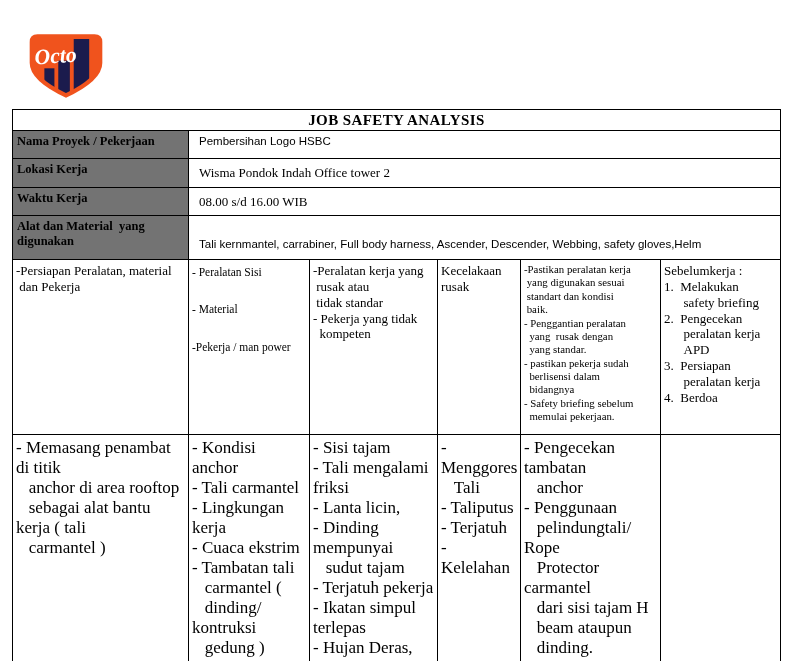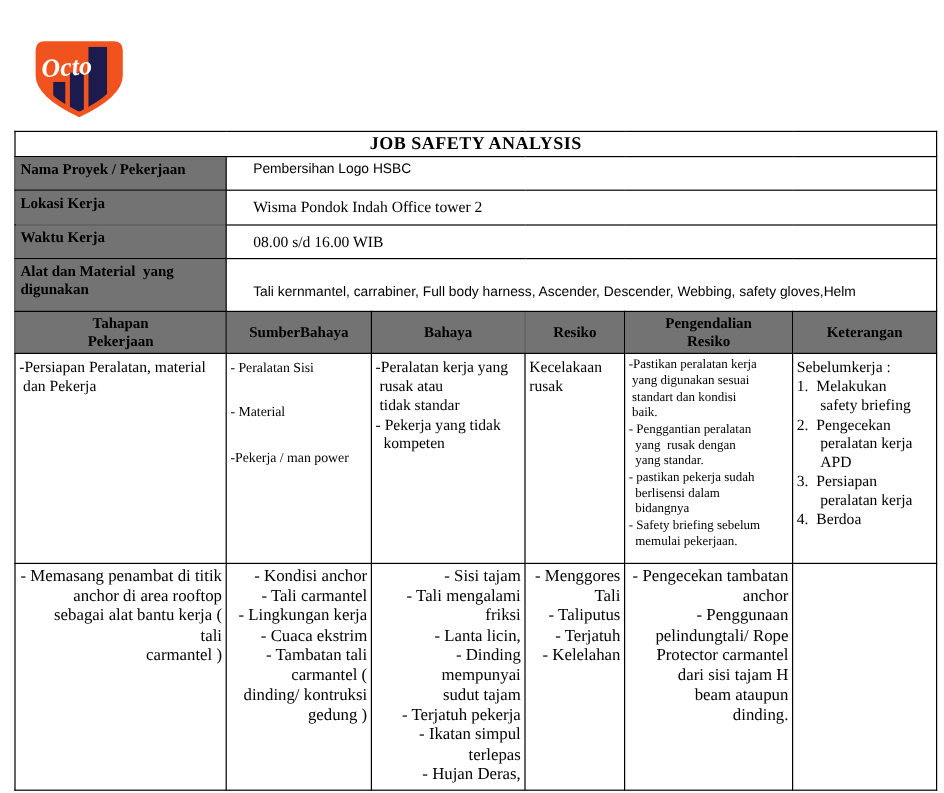--- a/index.html
+++ b/index.html
@@ -13,33 +13,33 @@
   table.jsa td, table.jsa th { border: 1.4px solid #000; overflow: hidden; }
 
   .blue { background: #737373; }
 
   .title-cell { text-align: center; font-weight: bold; font-size: 15px;
     font-family: "Liberation Serif", serif; letter-spacing: 0.4px; height: 21px; }
 
   .lbl { font-weight: bold; font-size: 12.5px; vertical-align: top;
     padding: 3px 4px; white-space: pre-wrap; font-family: "Liberation Serif", serif; }
 
-  .val { vertical-align: middle; padding: 2px 22px; white-space: pre-wrap; }
+  .val { vertical-align: middle; padding: 2px 10px; white-space: pre-wrap; }
   .val-top { vertical-align: top; padding-top: 4px; }
   .f-sans { font-family: "Liberation Sans", sans-serif; font-size: 11.5px; }
   .f-serif { font-family: "Liberation Serif", serif; font-size: 13px; }
 
   th.hdr { font-weight: bold; font-size: 12.5px; text-align: center;
     vertical-align: middle; white-space: pre-wrap; height: 35px;
     font-family: "Liberation Serif", serif; }
 
   td.cell { vertical-align: top; white-space: pre-wrap; padding: 3px 3px;
     font-family: "Liberation Serif", serif; }
   .c-serif { font-size: 13px; line-height: 1.22; }
-  .c-serif-tight { font-size: 14px; line-height: 1.18; text-align: right; }
+  .c-serif-tight { font-size: 17px; line-height: 1.18; }
   .c-sans-spread { font-family: "Liberation Sans", sans-serif; font-size: 11.5px; line-height: 1.62; }
   .c-small { font-size: 10.8px; line-height: 1.24; }
 
   tr.r-info1 { height: 28px; }
   tr.r-info2 { height: 28px; }
   tr.r-info3 { height: 29px; }
   tr.r-info4 { height: 28px; }
   tr.r-alat  { height: 44px; }
   tr.r-data1 { height: 175px; }
   tr.r-data2 { height: 125px; }
@@ -94,30 +94,20 @@
     <td class="blue lbl">Waktu Kerja</td>
     <td class="val f-serif" colspan="5">08.00 s/d 16.00 WIB</td>
   </tr>
 
   <tr class="r-alat">
     <td class="blue lbl">Alat dan Material  yang
 digunakan</td>
     <td class="val f-sans" colspan="5" style="padding-top:14px">Tali kernmantel, carrabiner, Full body harness, Ascender, Descender, Webbing, safety gloves,Helm</td>
   </tr>
 
-  <tr>
-    <th class="blue hdr">Tahapan
-Pekerjaan</th>
-    <th class="blue hdr">SumberBahaya</th>
-    <th class="blue hdr">Bahaya</th>
-    <th class="blue hdr">Resiko</th>
-    <th class="blue hdr">Pengendalian
-Resiko</th>
-    <th class="blue hdr">Keterangan</th>
-  </tr>
 
   <tr class="r-data1">
     <td class="cell c-serif">-Persiapan Peralatan, material
  dan Pekerja</td>
     <td class="cell c-sans-spread">- Peralatan Sisi
 
 - Material
 
 -Pekerja / man power</td>
     <td class="cell c-serif">-Peralatan kerja yang

